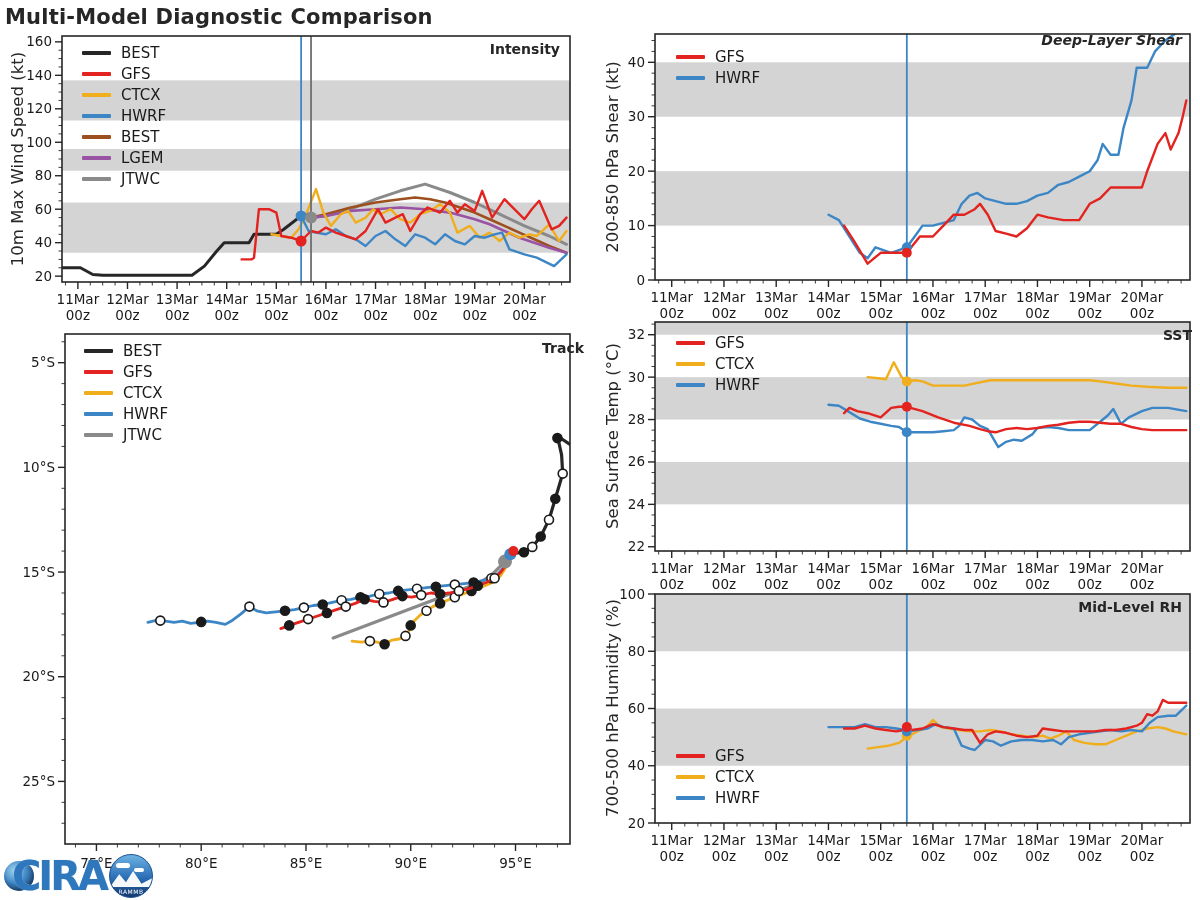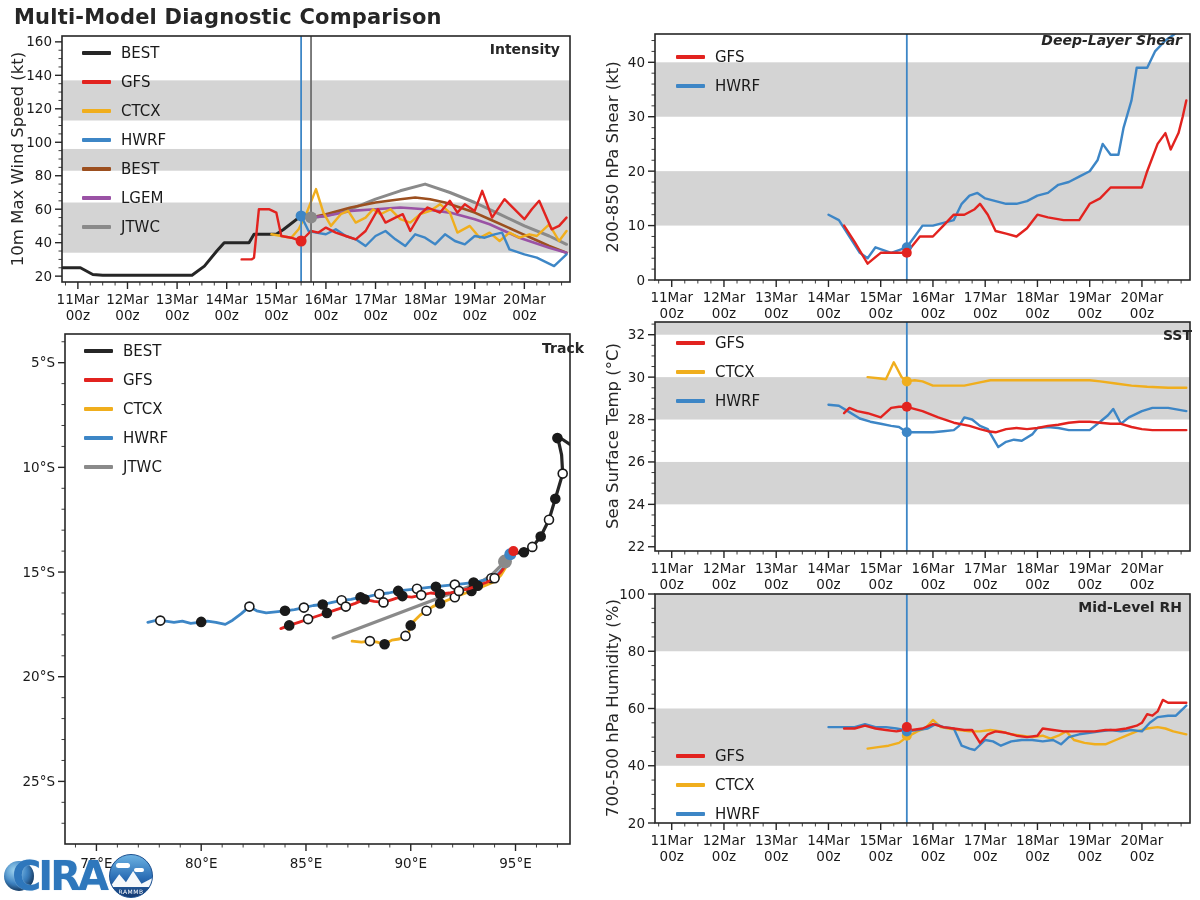--- a/index.html
+++ b/index.html
@@ -1,35 +1,35 @@
 <!DOCTYPE html>
 <html><head>
 <meta charset="utf-8">
 <style>
   html,body{margin:0;padding:0;background:#fff;}
   .app{position:relative;width:1200px;height:900px;background:#ffffff;overflow:hidden;
        font-family:"DejaVu Sans","Liberation Sans",sans-serif;color:#262626;}
   #chart-svg{position:absolute;left:0;top:0;}
   svg text{font-family:"DejaVu Sans","Liberation Sans",sans-serif;font-size:13.5px;fill:#1a1a1a;}
   .main-title{position:absolute;top:5px;font-size:21px;font-weight:bold;letter-spacing:0.2px;}
-  #t-left{left:14px;text-align:center;}
+  #t-left{left:5px;text-align:center;}
   #t-right{right:10px;}
   .panel-title{position:absolute;font-weight:bold;font-size:14px;color:#262626;}
   #pt-intensity{top:41px;right:640px;}
   #pt-track{top:340px;right:616px;}
   #pt-shear{top:32px;right:18px;font-style:italic;}
   #pt-sst{top:327px;right:8px;}
   #pt-rh{top:599px;right:18px;}
   .ylabel{position:absolute;white-space:nowrap;font-size:16.5px;
           transform:translate(-50%,-50%) rotate(-90deg);}
   #yl-intensity{left:17px;top:159px;}
   #yl-shear{left:612px;top:157px;}
   #yl-sst{left:612px;top:436px;}
   #yl-rh{left:612px;top:708px;}
-  .legend{position:absolute;display:flex;flex-direction:column;gap:12px;}
+  .legend{position:absolute;display:flex;flex-direction:column;gap:4px;}
   #lg-intensity{left:82px;top:44px;}
   #lg-track{left:84px;top:342px;}
   #lg-shear{left:676px;top:48px;}
   #lg-sst{left:676px;top:334px;}
   #lg-rh{left:676px;top:747px;}
   .legend-item{display:flex;align-items:center;gap:10px;height:17px;font-size:15px;color:#1a1a1a;}
   .legend-swatch{width:29px;height:4px;border-radius:1px;flex:0 0 auto;}
   
   .logo{position:absolute;left:4px;top:854px;display:flex;align-items:center;gap:3px;}
   .cira{display:flex;align-items:center;position:relative;height:44px;}

